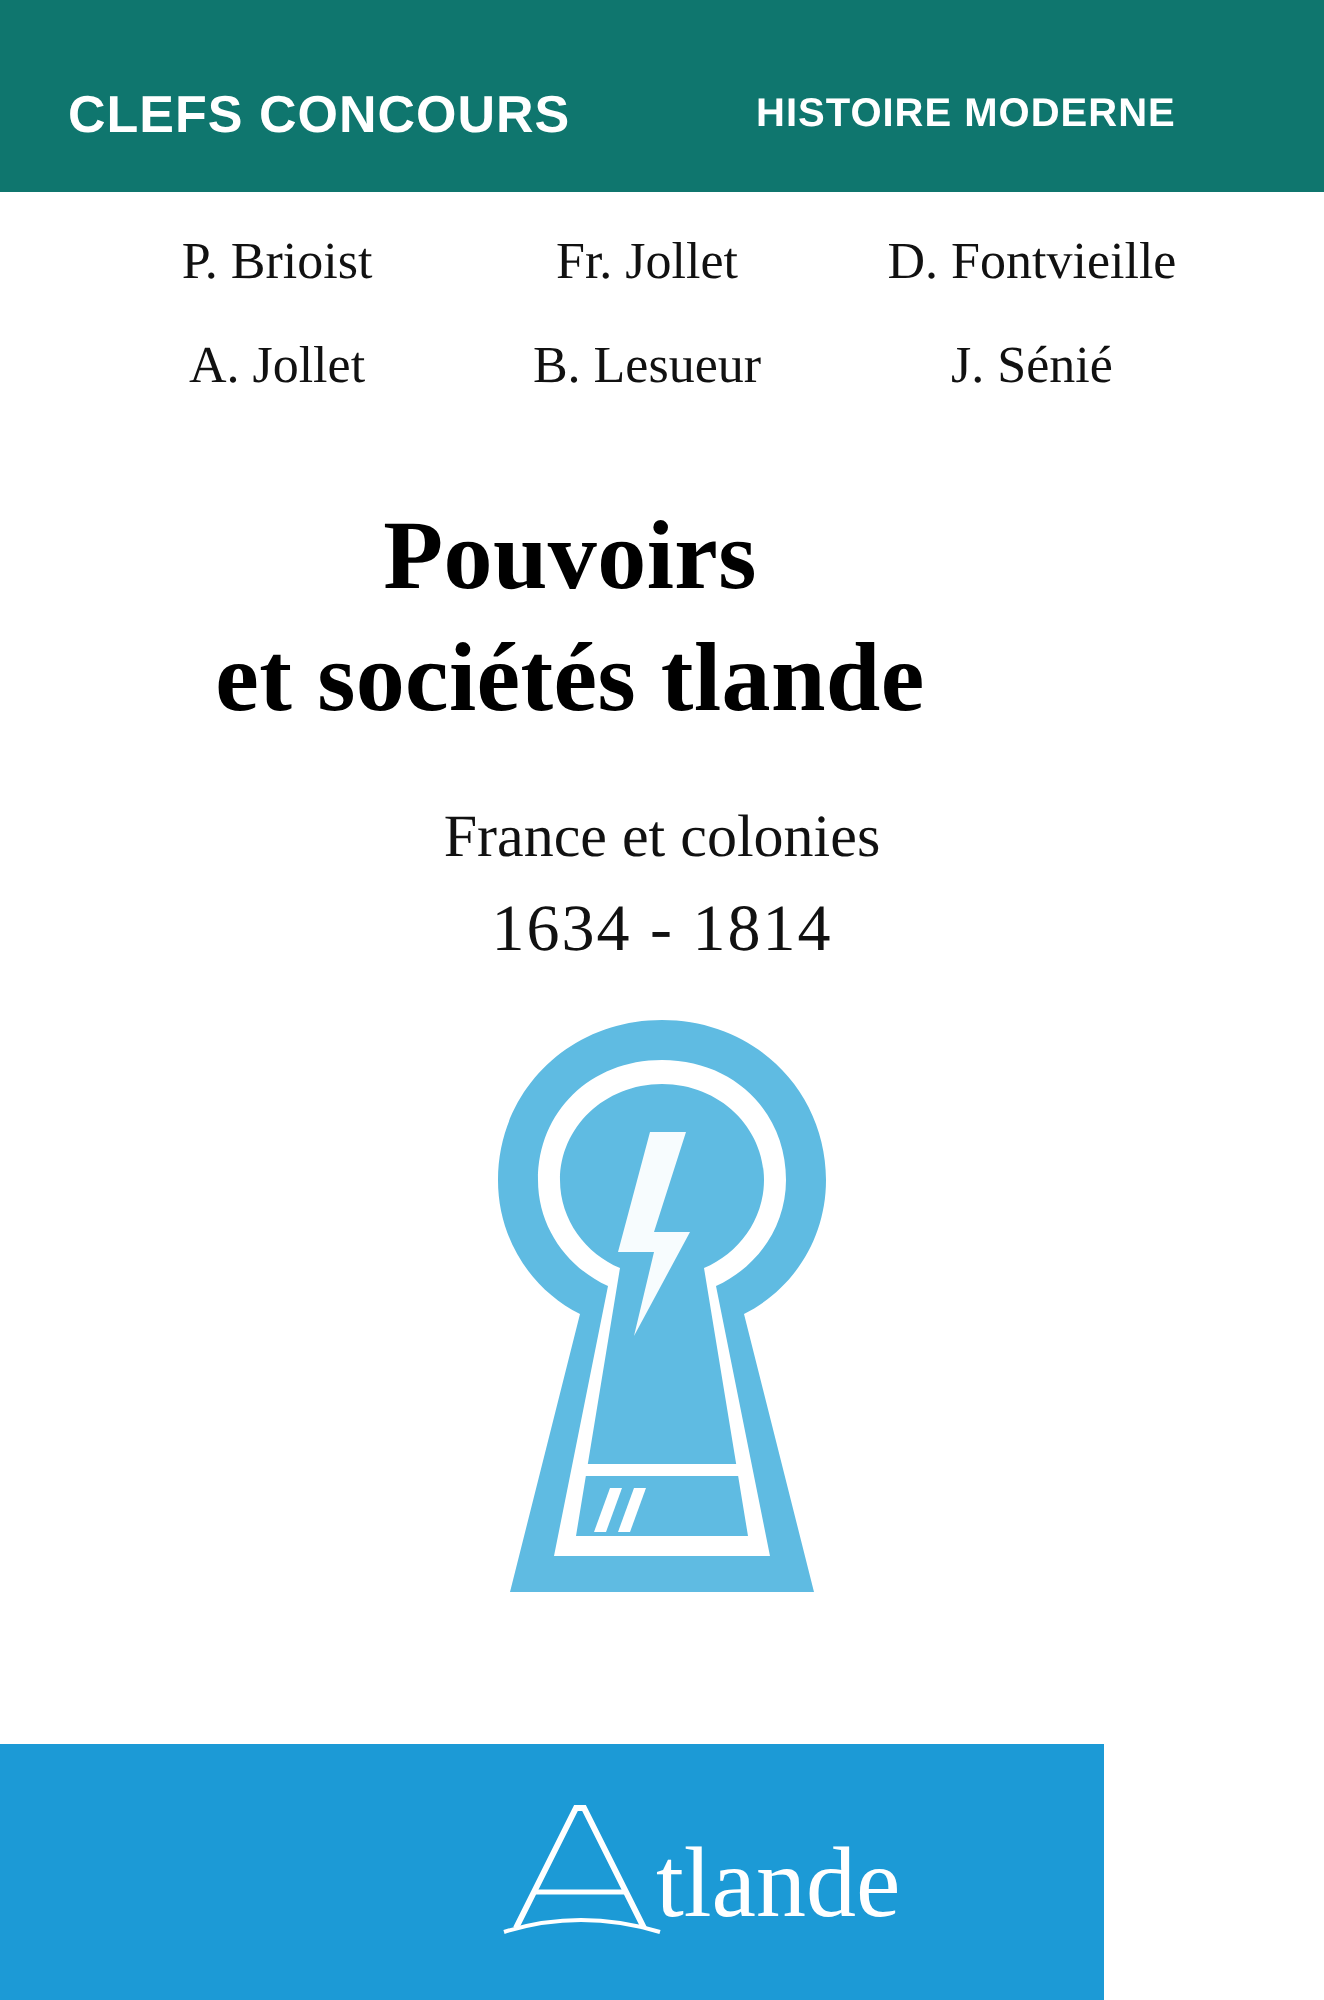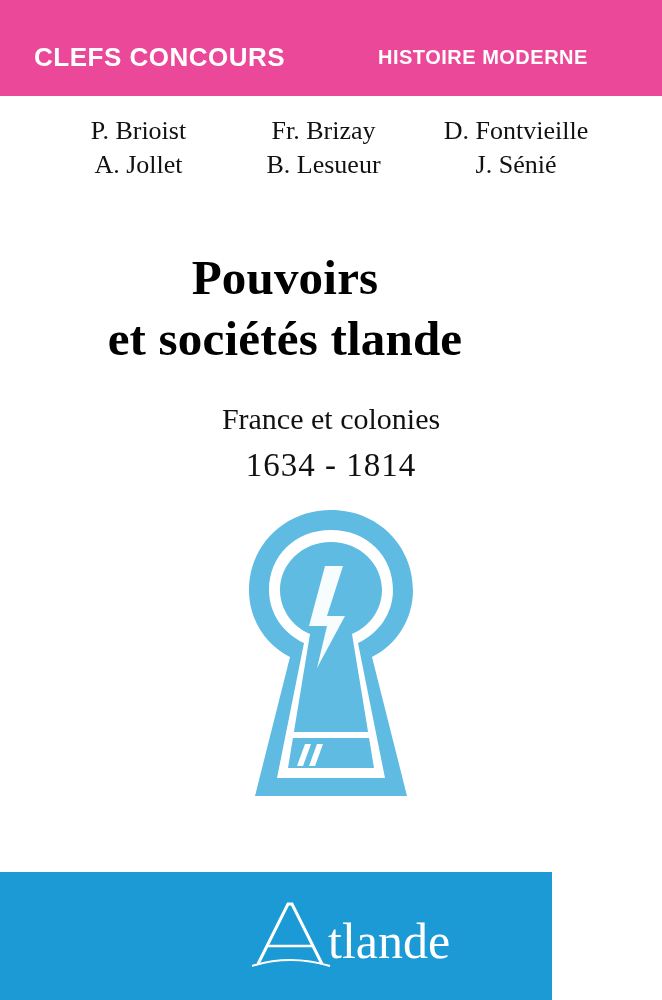--- a/index.html
+++ b/index.html
@@ -17,21 +17,21 @@
     background: #ffffff;
     overflow: hidden;
   }
   
   .top-band {
     position: absolute;
     left: 0;
     top: 0;
     width: 662px;
     height: 96px;
-    background: #ec4899;
+    background: #0f766e;
   }
   .collection-title {
     position: absolute;
     left: 34px;
     top: 42px;
     font-family: "Liberation Sans", sans-serif;
     font-weight: bold;
     font-size: 26px;
     letter-spacing: 0.5px;
     color: #ffffff;
@@ -61,21 +61,21 @@
   }
   .author {
     font-size: 26px;
     color: #111111;
     text-align: center;
   }
   .author-row.row1 .author:nth-child(1) { width: 200px; }
   .author-row.row1 .author:nth-child(2) { width: 170px; }
   .author-row.row1 .author:nth-child(3) { width: 215px; }
   .author-row.row2 .author:nth-child(1) { width: 200px; }
-  .author-row.row2 .author:nth-child(2) { width: 170px; }
+  .author-row.row2 .author:nth-child(2) { width: 170px; margin-top: 18px; }
   .author-row.row2 .author:nth-child(3) { width: 215px; }
 
   
   .title-block {
     position: absolute;
     left: 0;
     top: 248px;
     width: 570px;
     text-align: center;
   }
@@ -140,21 +140,21 @@
 <div class="cover">
 
   <div class="top-band">
     <div class="collection-title">CLEFS CONCOURS</div>
     <div class="series-title">HISTOIRE MODERNE</div>
   </div>
 
   <div class="authors">
     <div class="author-row row1">
       <div class="author">P. Brioist</div>
-      <div class="author">Fr. Brizay</div>
+      <div class="author">Fr. Jollet</div>
       <div class="author">D. Fontvieille</div>
     </div>
     <div class="author-row row2">
       <div class="author">A. Jollet</div>
       <div class="author">B. Lesueur</div>
       <div class="author">J. Sénié</div>
     </div>
   </div>
 
   <div class="title-block">

